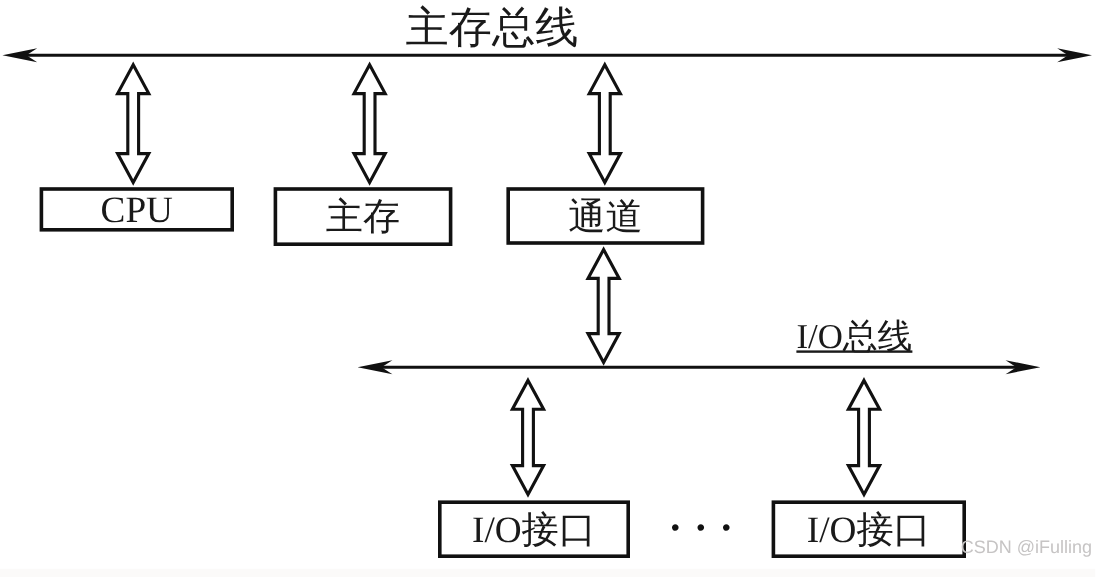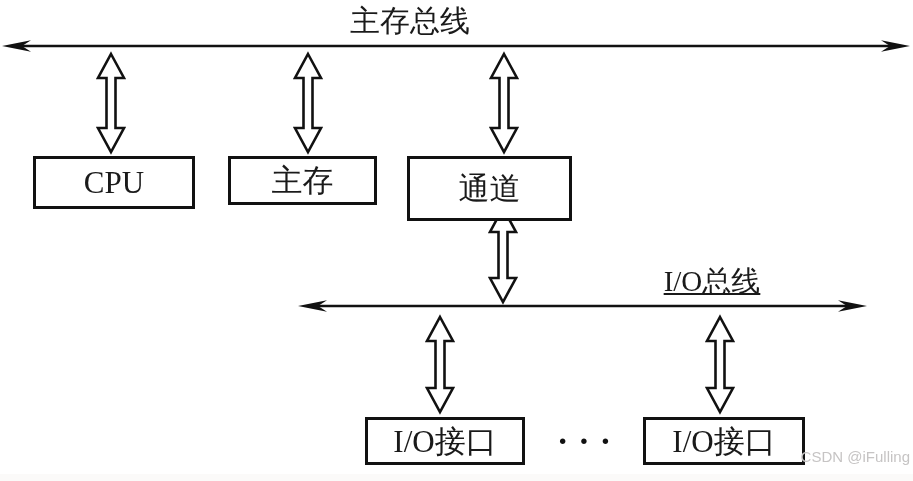--- a/index.html
+++ b/index.html
@@ -19,21 +19,21 @@
   #diagram-svg {
     position: absolute;
     left: 0;
     top: 0;
     width: 913px;
     height: 481px;
   }
   .bus-label {
     position: absolute;
     text-align: center;
-    font-size: 30px;
+    font-size: 36px;
     line-height: 1.1;
     color: #1a1a1a;
     white-space: nowrap;
   }
   .label-main-bus {
     left: 310px;
     top: 4px;
     width: 200px;
   }
   .label-io-bus {
@@ -49,23 +49,23 @@
     border: 3px solid #111111;
     background: #ffffff;
     display: flex;
     align-items: center;
     justify-content: center;
     font-size: 31px;
     line-height: 1;
     color: #1a1a1a;
     white-space: nowrap;
   }
-  .box-cpu     { left: 33px;  top: 156px; width: 162px; height: 53px; }
+  .box-cpu     { left: 33px;  top: 156px; width: 162px; height: 37px; }
   .box-memory  { left: 228px; top: 156px; width: 149px; height: 49px; }
-  .box-channel { left: 407px; top: 156px; width: 165px; height: 65px; }
+  .box-channel { left: 422px; top: 156px; width: 165px; height: 48px; }
   .box-io1     { left: 365px; top: 417px; width: 160px; height: 48px; }
   .box-io2     { left: 643px; top: 417px; width: 162px; height: 48px; }
   .ellipsis {
     position: absolute;
     left: 525px;
     top: 417px;
     width: 118px;
     height: 48px;
     display: flex;
     align-items: center;

